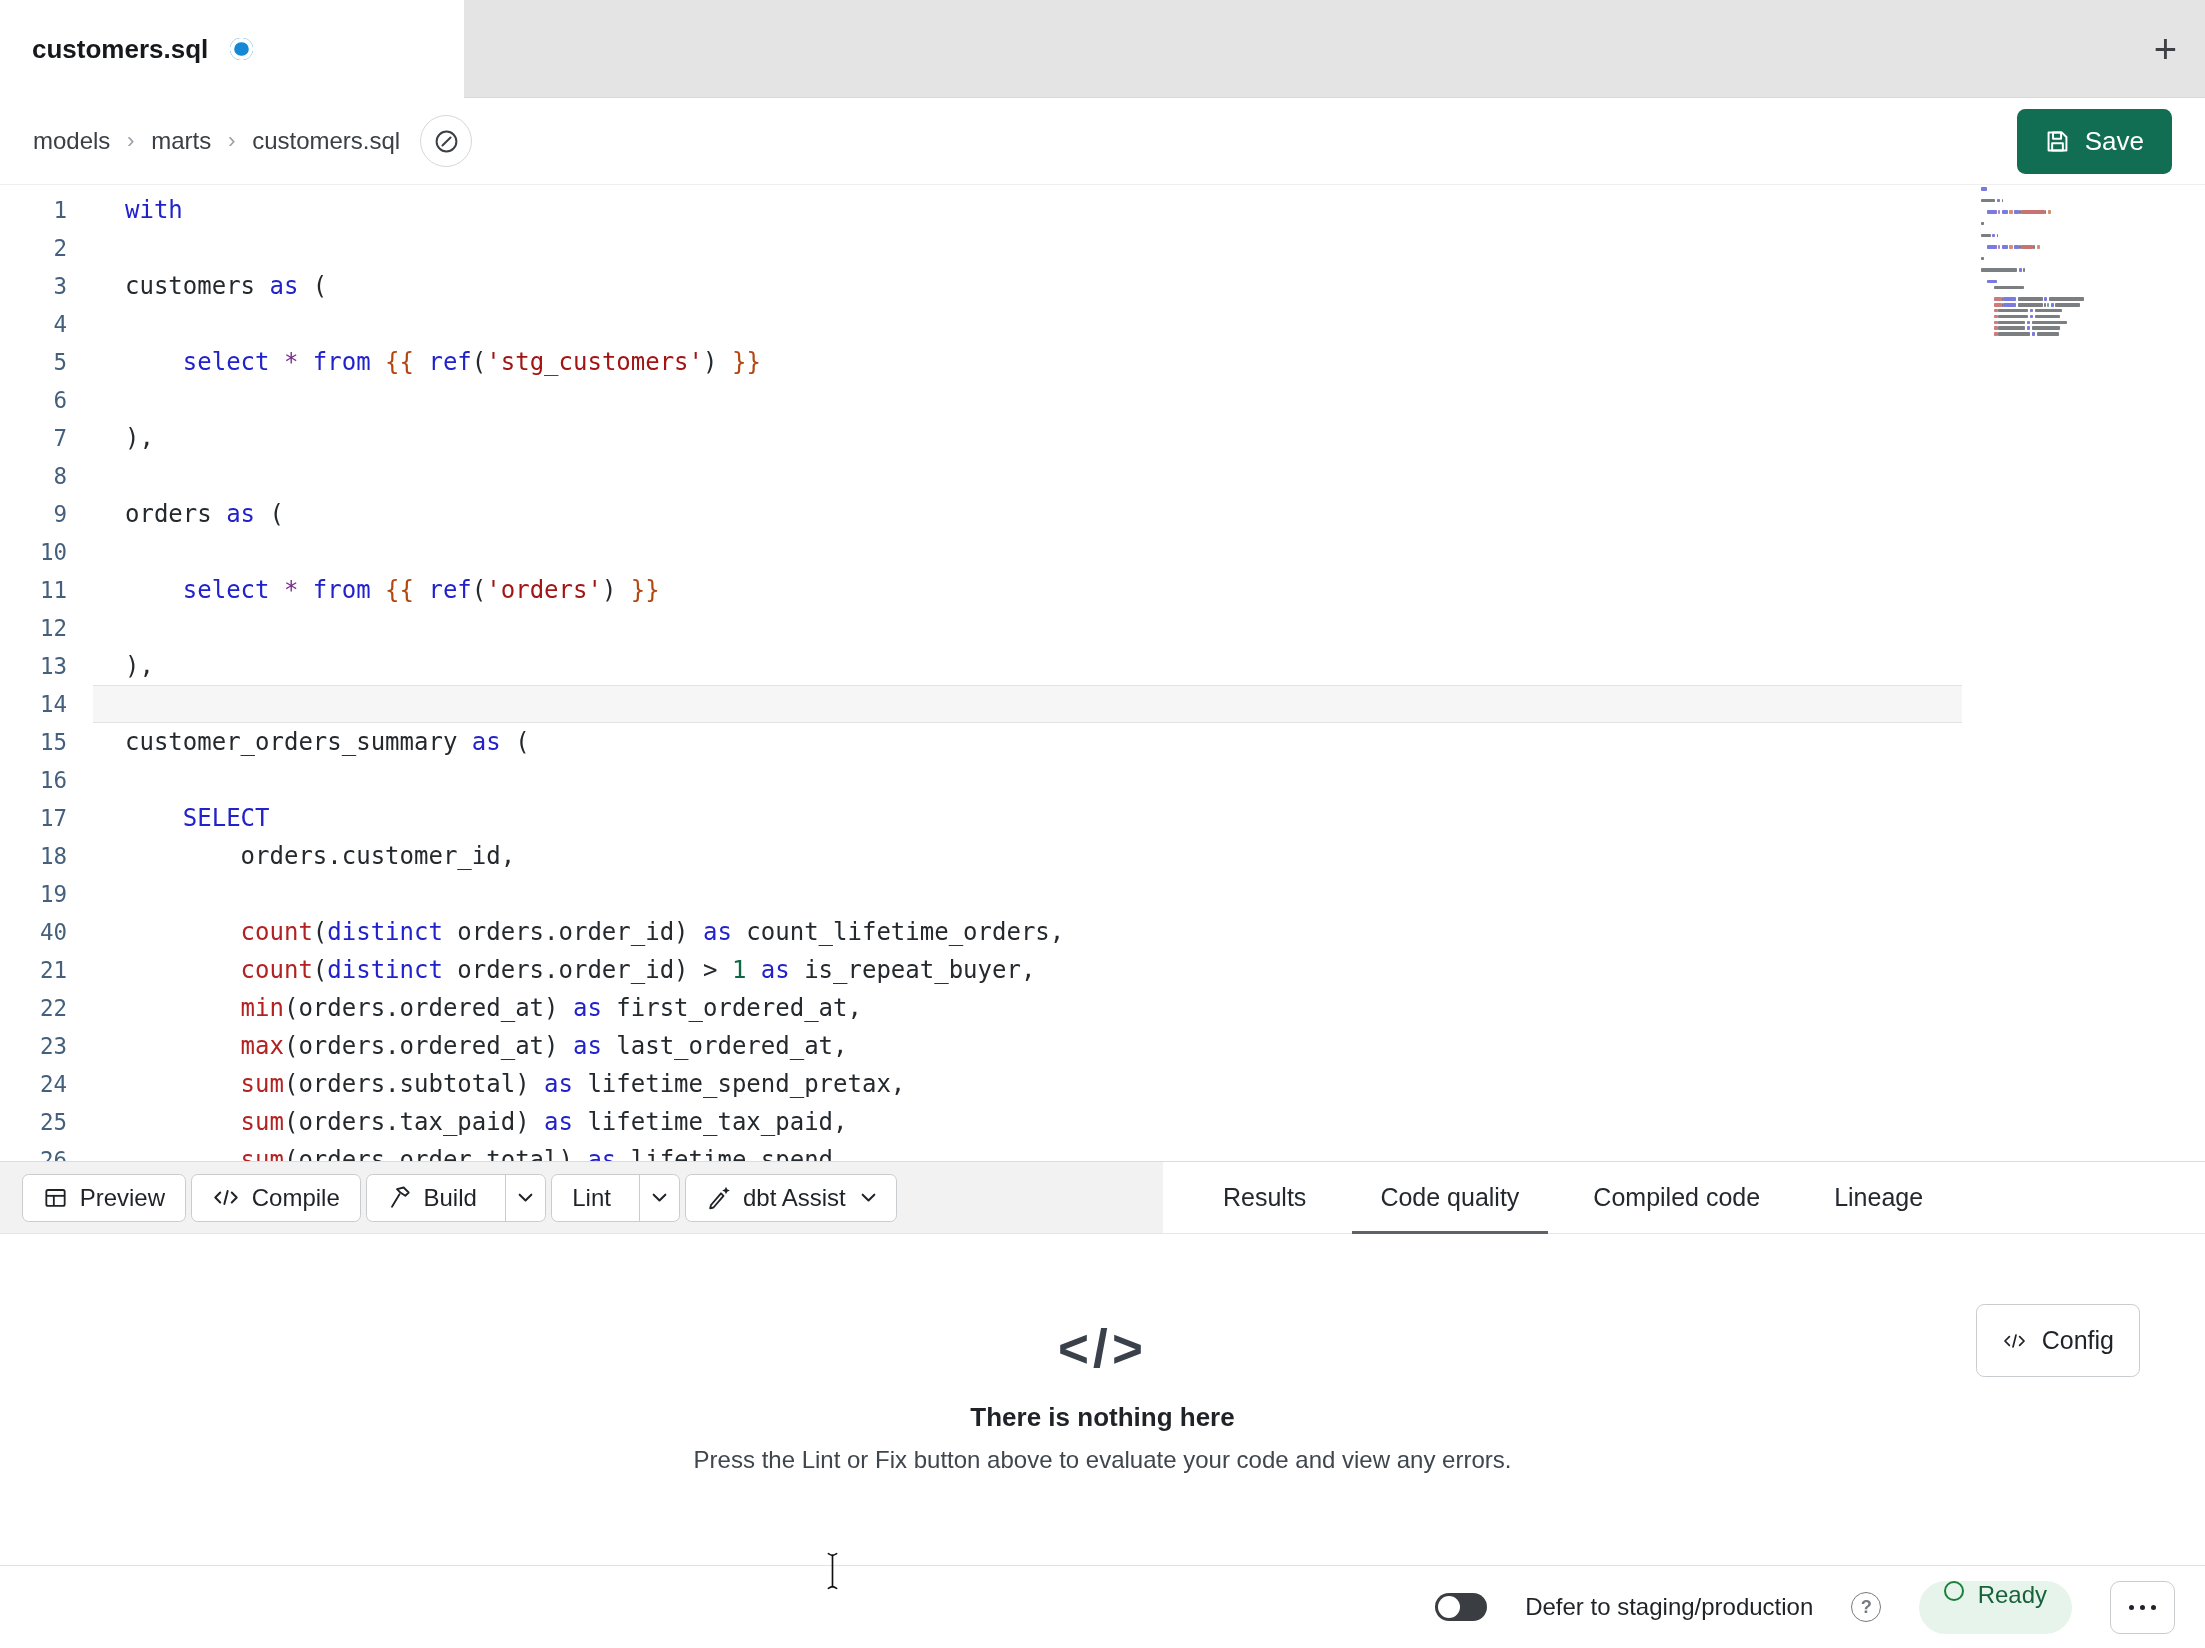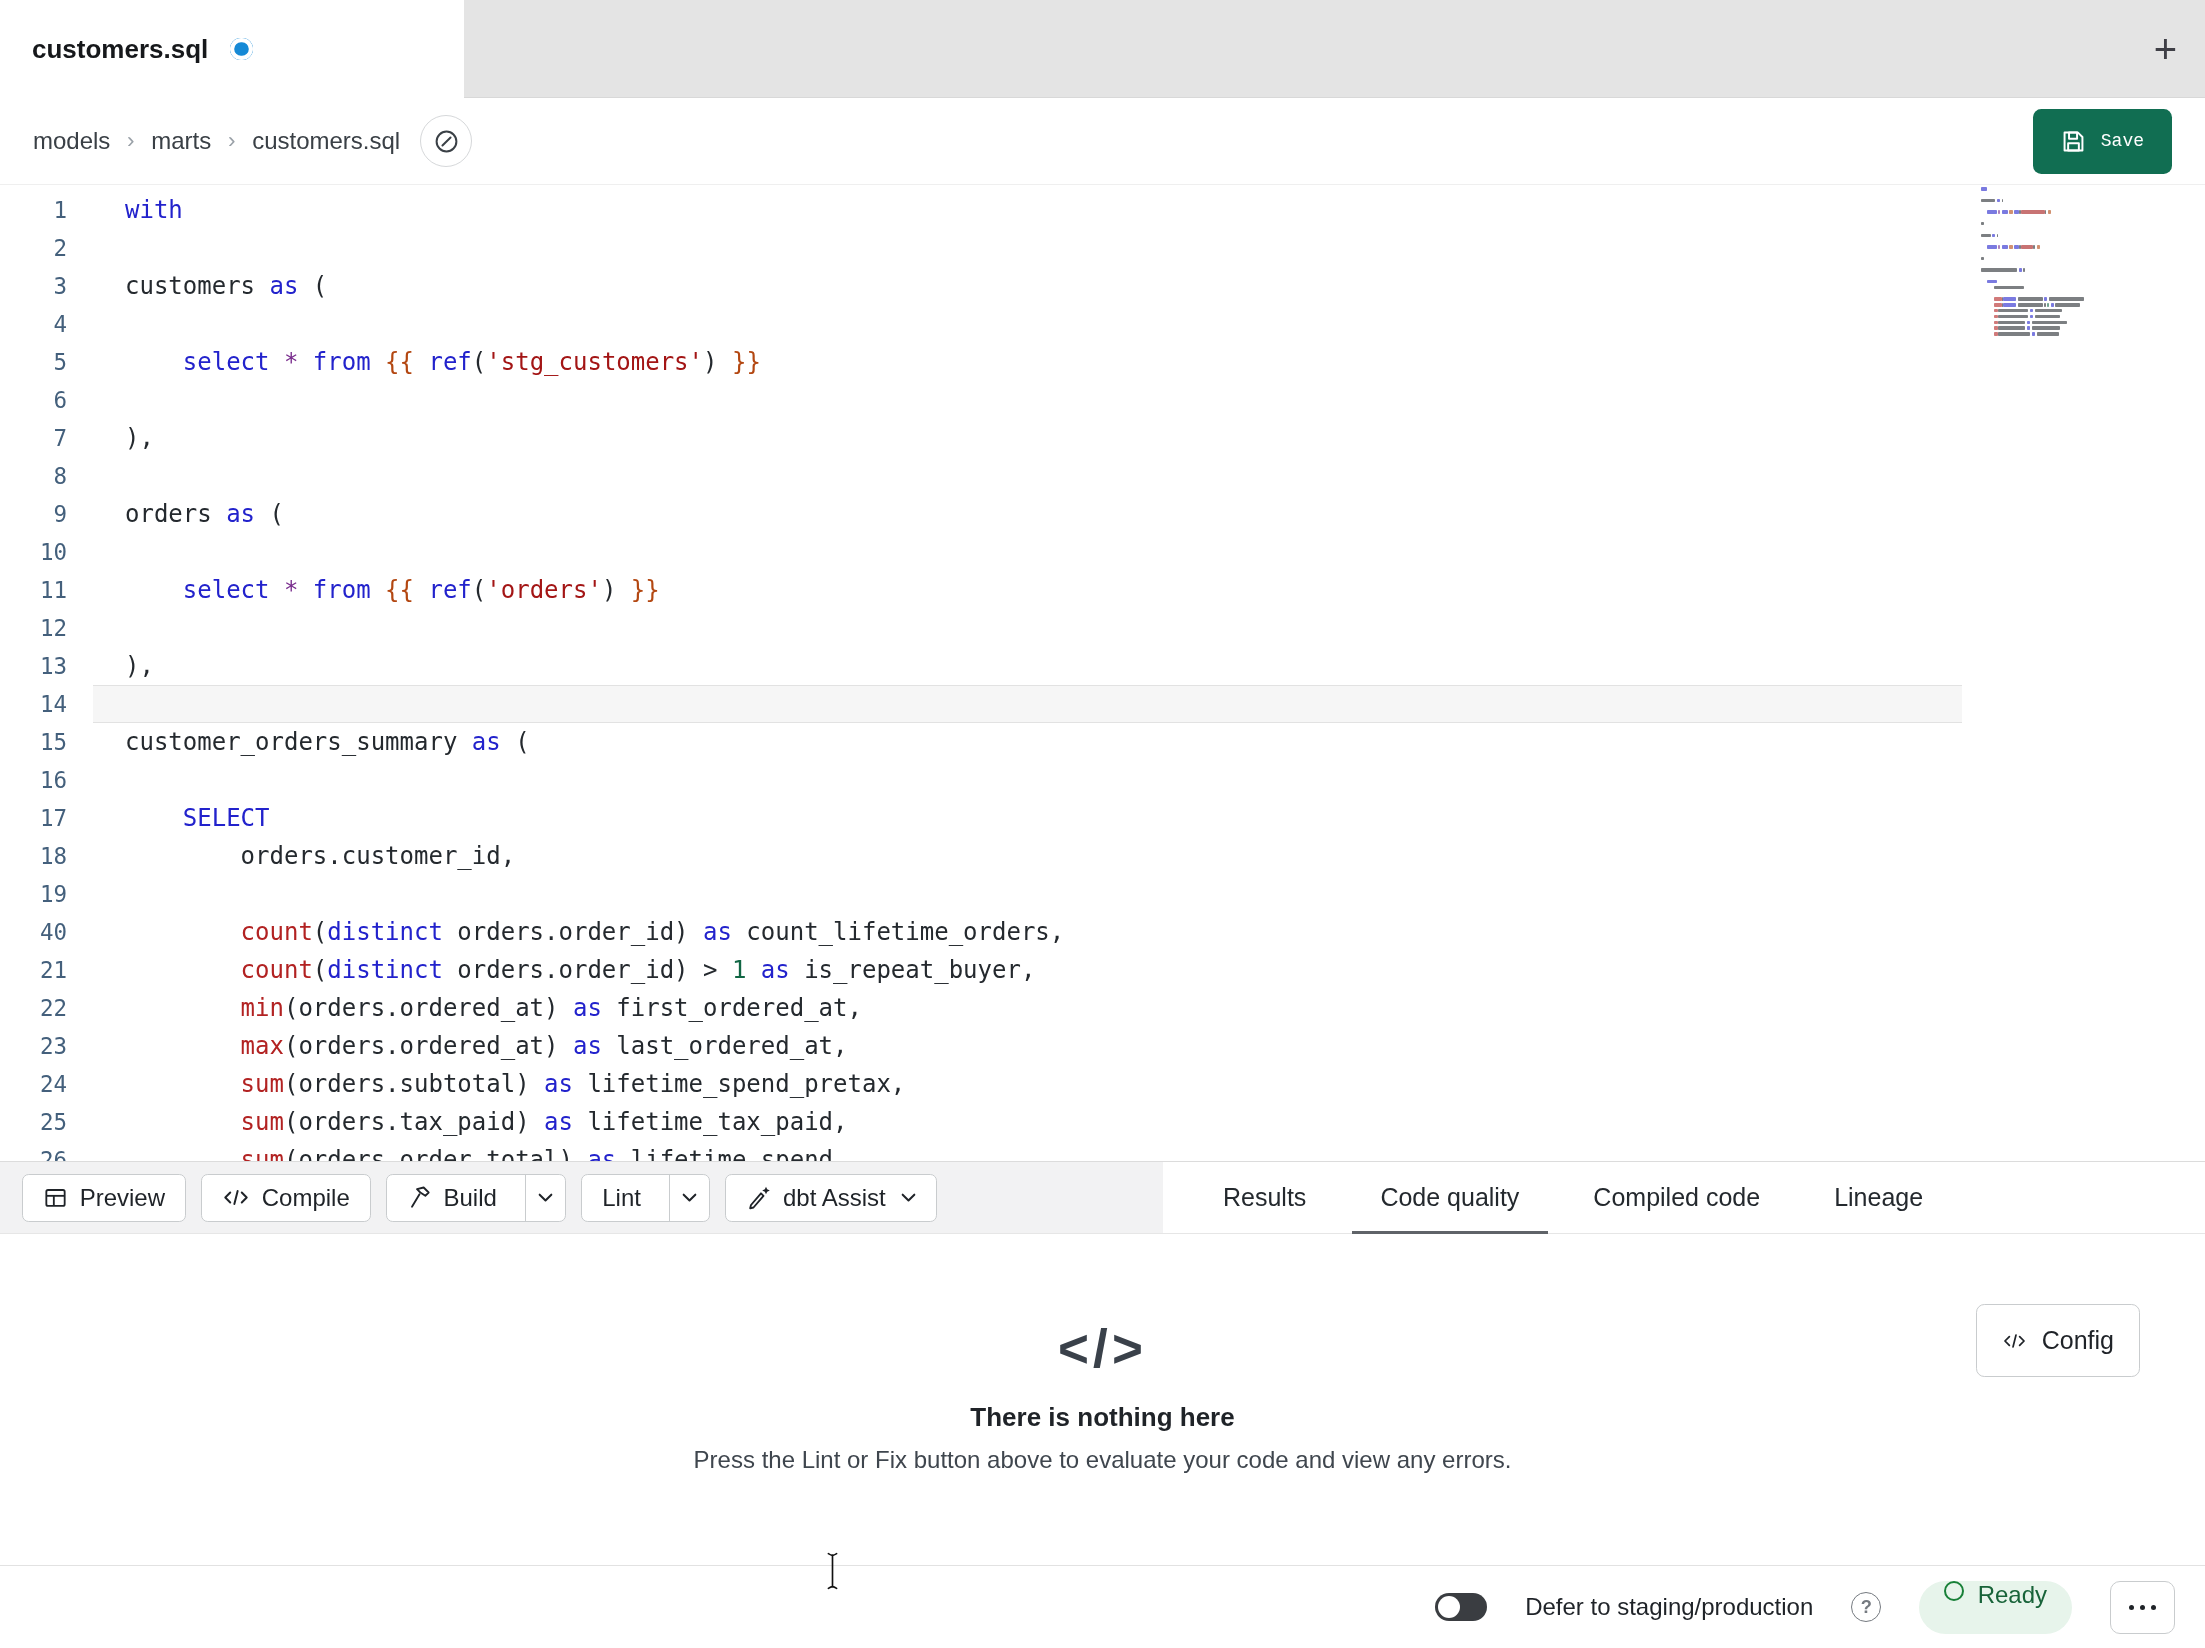--- a/index.html
+++ b/index.html
@@ -12,42 +12,42 @@
   .file-tab-title { font-size:26px; font-weight:700; color:#16181b; }
   .unsaved-dot { width:22.5px; height:22.5px; border-radius:50%; background:var(--c-unsaved,#1589d6); box-shadow: inset 0 0 0 4.2px #ffffff, inset 0 0 0 7.5px var(--c-unsaved,#1589d6); flex:none; }
   .new-tab { position:absolute; right:28px; top:50%; transform:translateY(-50%); font-size:40px; font-weight:300; color:#3f3f46; background:none; border:none; cursor:pointer; line-height:1; }
 
   
   .crumbrow { position:absolute; top:98px; left:0; right:0; height:87px; background:#fff; display:flex; align-items:center; padding:0 33px; border-bottom:0.8px solid #efefef; z-index:2; }
   .breadcrumb { display:flex; align-items:center; gap:16.7px; font-size:24px; color:#3a4046; }
   .crumb { cursor:pointer; }
   .crumb-sep { color:#9aa1a8; font-size:22.5px; }
   .format-btn { width:52px; height:52px; border-radius:50%; border:1.7px solid #d6d8da; background:#fff; margin-left:20px; display:flex; align-items:center; justify-content:center; cursor:pointer; }
-  .save-btn { margin-left:auto; height:65px; padding:0 28px; border:none; border-radius:8.3px; background:var(--c-accent,#116e52); color:#fff; font-size:18px; font-family:Liberation Mono, monospace; display:flex; align-items:center; gap:15px; cursor:pointer; }
+  .save-btn { margin-left:auto; height:65px; padding:0 28px; border:none; border-radius:8.3px; background:var(--c-accent,#116e52); color:#fff; font-size:26px; font-family:Liberation Sans, sans-serif; display:flex; align-items:center; gap:15px; cursor:pointer; }
 
   
   .editor { position:absolute; top:184px; left:0; right:0; height:977px; background:#fff; font-family:"DejaVu Sans Mono", monospace; font-size:24px; padding-top:6.7px; overflow:hidden; }
   .line { display:flex; height:38px; line-height:38px; position:relative; }
   .line.active::before { content:""; position:absolute; left:93px; right:243px; top:0; bottom:0; background:#f6f6f6; border-top:0.8px solid #e2e2e2; border-bottom:0.8px solid #e2e2e2; }
   .ln { width:67px; flex:none; text-align:right; color:#44607c; font-size:22.5px; position:relative; z-index:1; }
   .lcode { padding-left:58px; white-space:pre; color:var(--c-plain,#24292e); position:relative; z-index:1; }
   .tok-kw { color:var(--c-kw,#2222cc); }
   .tok-fn { color:var(--c-fn,#b22222); }
   .tok-str { color:var(--c-str,#a31515); }
   .tok-jinja { color:var(--c-jinja,#b34711); }
   .tok-num { color:var(--c-num,#116644); }
   .tok-star { color:var(--c-star,#7a2e8e); }
   .tok-plain { color:var(--c-plain,#24292e); }
   .minimap { position:absolute; top:3.3px; right:92px; width:132px; cursor:pointer; }
   .mline { height:3.3px; margin-bottom:2.5px; white-space:nowrap; font-size:0; }
   .mseg { display:inline-block; height:3.3px; border-radius:0.8px; opacity:.6; vertical-align:top; }
 
   
   .actionbar { position:absolute; top:1161px; left:0; right:0; height:73px; display:flex; border-top:0.8px solid #dcdcdc; border-bottom:0.8px solid #e6e6e6; z-index:2; background:#fff; }
-  .left-actions { width:1163px; flex:none; background:#f2f2f3; display:flex; align-items:center; gap:15px; padding:0 22px; }
+  .left-actions { width:1163px; flex:none; background:#f2f2f3; display:flex; align-items:center; gap:5px; padding:0 22px; }
   .tbtn { display:flex; align-items:center; gap:11.7px; height:48px; padding:0 20px; background:#fff; border:0.8px solid #c9ccce; border-radius:6.7px; font-size:24px; font-family:inherit; color:#1f2328; cursor:pointer; }
   .tbtn.split { padding:0; }
   .tbtn .main { display:flex; align-items:center; gap:11.7px; padding:0 16.7px 0 20px; height:100%; }
   .tbtn .chev { width:40px; height:100%; display:flex; align-items:center; justify-content:center; border-left:0.8px solid #c9ccce; }
   .tbtn .chev-inline { display:flex; align-items:center; margin-left:3.3px; }
   .icon { display:flex; align-items:center; justify-content:center; flex:none; }
   .ptabs { flex:1; display:flex; align-items:stretch; padding-left:23px; }
   .ptab { display:flex; align-items:center; padding:0 37px; font-size:25px; color:#24292e; position:relative; cursor:pointer; }
   .ptab.active::after { content:""; position:absolute; left:8.3px; right:8.3px; bottom:-0.8px; height:3.3px; background:#5f6368; }
 

